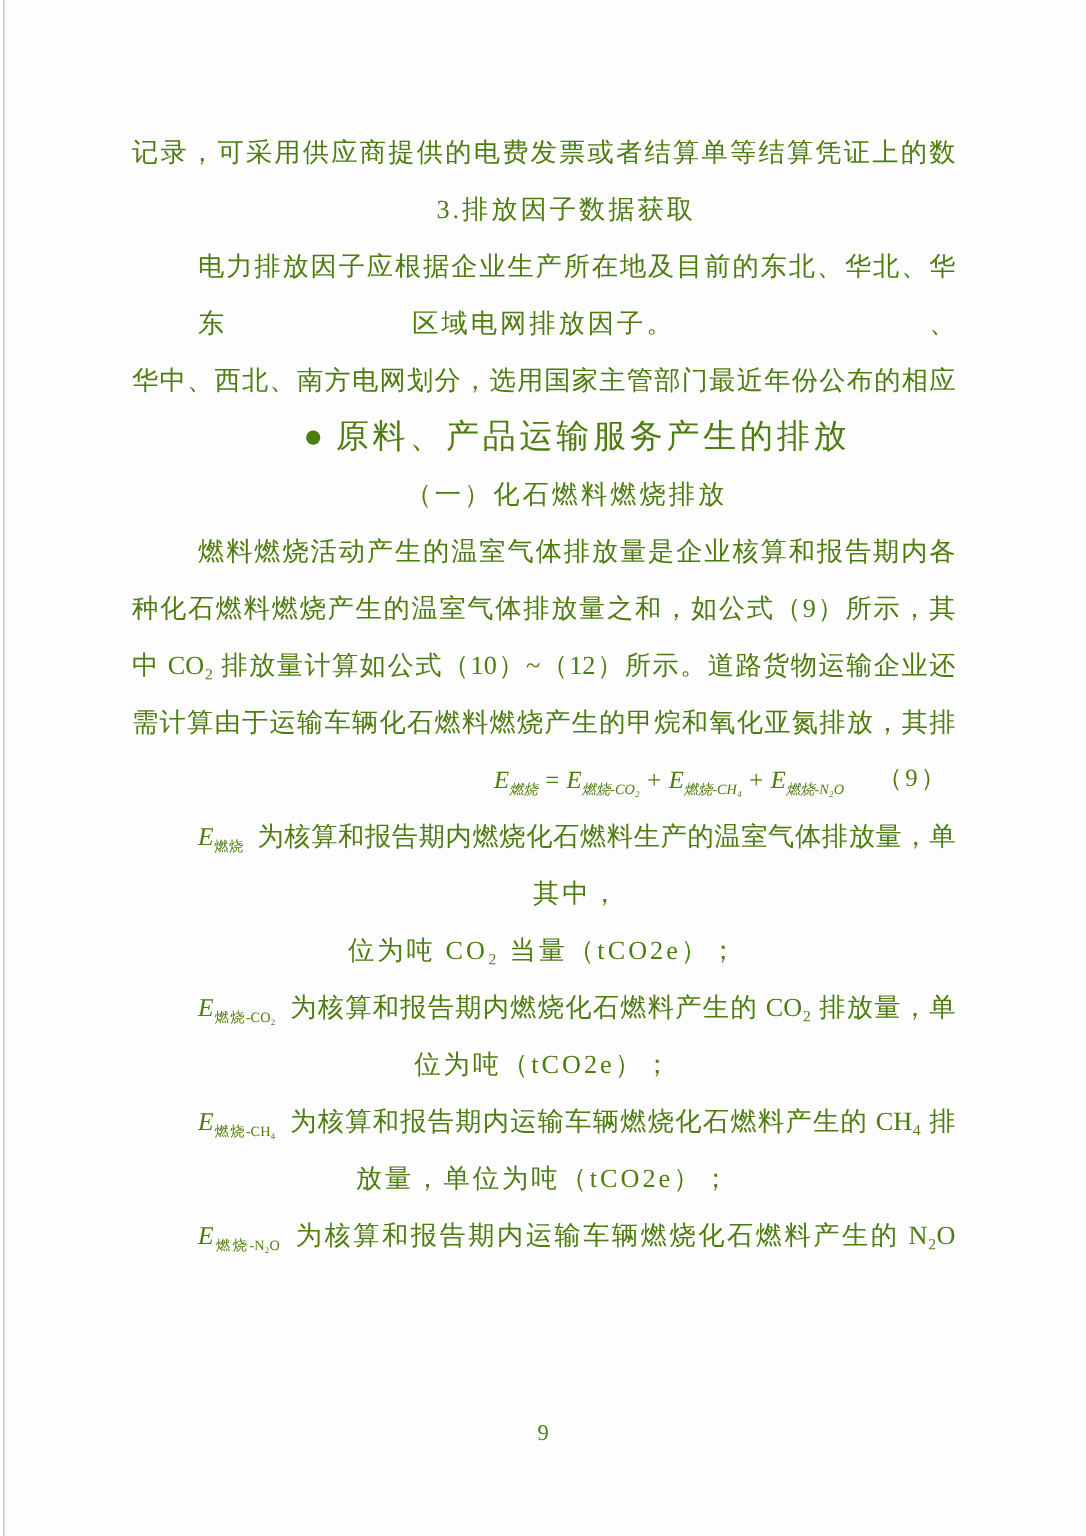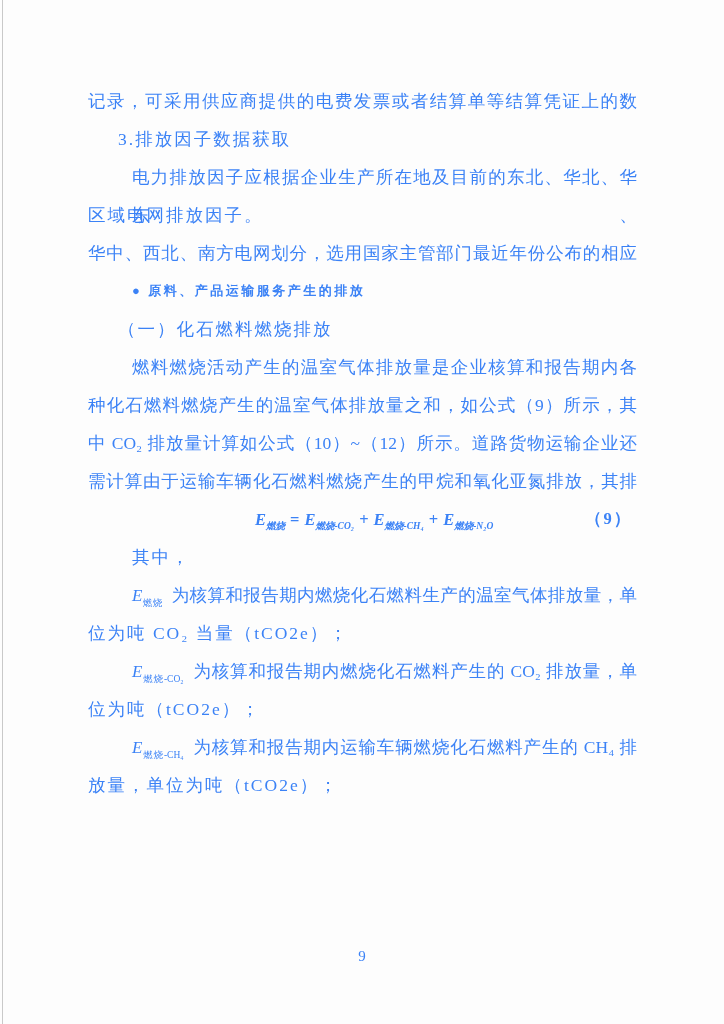--- a/index.html
+++ b/index.html
@@ -3,62 +3,63 @@
 <meta charset="utf-8">
 <style>
   html, body { margin: 0; padding: 0; }
   body { background: #e8e8e8; }
   .page {
     position: relative;
     width: 724px;
     height: 1024px;
     background: #fdfdfd;
     font-family: "Liberation Serif", "DejaVu Serif", serif;
-    color: #3b82f6;
+    color: #4d7c0f;
     overflow: hidden;
   }
   .scan-edge {
     position: absolute;
     left: 2px; top: 0; bottom: 0;
     width: 1px;
     background: #c9c9c9;
   }
   .doc {
     position: absolute;
     left: 88px;
     top: 82px;
     width: 549px;
   }
   .ln {
     height: 38px;
     line-height: 38px;
     font-size: 17.5px;
     letter-spacing: 2px;
     white-space: nowrap;
+    text-align: center;
   }
   .j {
     letter-spacing: 0;
     white-space: normal;
     text-align: justify;
     text-align-last: justify;
     text-justify: inter-character;
   }
   .ind  { padding-left: 44px; }
   .ind3 { padding-left: 30px; }
   .hd {
     font-family: "Liberation Sans", "DejaVu Sans", sans-serif;
-    font-weight: bold;
-    font-size: 13px;
+    font-weight: normal;
+    font-size: 22px;
     letter-spacing: 2.5px;
   }
   .bullet { margin-right: 6px; }
   .evar { font-style: italic; margin-right: 9px; letter-spacing: 0; }
   .evar .ebase { font-size: 17px; }
   .evar sub { font-style: normal; font-size: 9.5px; letter-spacing: 0; }
-  .fml { position: relative; font-weight: bold; }
+  .fml { position: relative; }
   .fbody { margin-left: 167px; font-style: italic; font-size: 16.5px; letter-spacing: 0; }
   .fbody sub { font-size: 9.5px; }
   .fop { margin: 0 5px; font-style: normal; }
   .eqno {
     position: absolute;
     left: 497px; top: 0;
     font-style: normal;
     font-size: 16.5px;
     letter-spacing: 2px;
   }
@@ -94,33 +95,36 @@
     <div class="ln j">中 CO₂ 排放量计算如公式（10）~（12）所示。道路货物运输企业还</div>
     <div class="ln j">需计算由于运输车辆化石燃料燃烧产生的甲烷和氧化亚氮排放，其排</div>
 
     <div class="ln fml">
       <span class="fbody">
         <span class="ft"><span>E</span><sub>燃烧</sub></span><span class="fop">=</span><span class="ft"><span>E</span><sub>燃烧-CO₂</sub></span><span class="fop">+</span><span class="ft"><span>E</span><sub>燃烧-CH₄</sub></span><span class="fop">+</span><span class="ft"><span>E</span><sub>燃烧-N₂O</sub></span>
       </span>
       <span class="eqno">（9）</span>
     </div>
 
-    <div class="ln ind">其中，</div>
-
     <div class="ln j ind">
       <span class="evar"><span class="ebase">E</span><sub>燃烧</sub></span><span>为核算和报告期内燃烧化石燃料生产的温室气体排放量，单</span>
     </div>
+
+    <div class="ln ind">其中，</div>
     <div class="ln">位为吨 CO₂ 当量（tCO2e）；</div>
 
     <div class="ln j ind">
       <span class="evar"><span class="ebase">E</span><sub>燃烧-CO₂</sub></span><span>为核算和报告期内燃烧化石燃料产生的 CO₂ 排放量，单</span>
     </div>
     <div class="ln">位为吨（tCO2e）；</div>
 
     <div class="ln j ind">
       <span class="evar"><span class="ebase">E</span><sub>燃烧-CH₄</sub></span><span>为核算和报告期内运输车辆燃烧化石燃料产生的 CH₄ 排</span>
     </div>
     <div class="ln">放量，单位为吨（tCO2e）；</div>
 
+    <div class="ln j ind">
+      <span class="evar"><span class="ebase">E</span><sub>燃烧-N₂O</sub></span><span>为核算和报告期内运输车辆燃烧化石燃料产生的 N₂O</span>
+    </div>
   </main>
 
   <div class="pageno">9</div>
 </div>
 
 </body></html>

